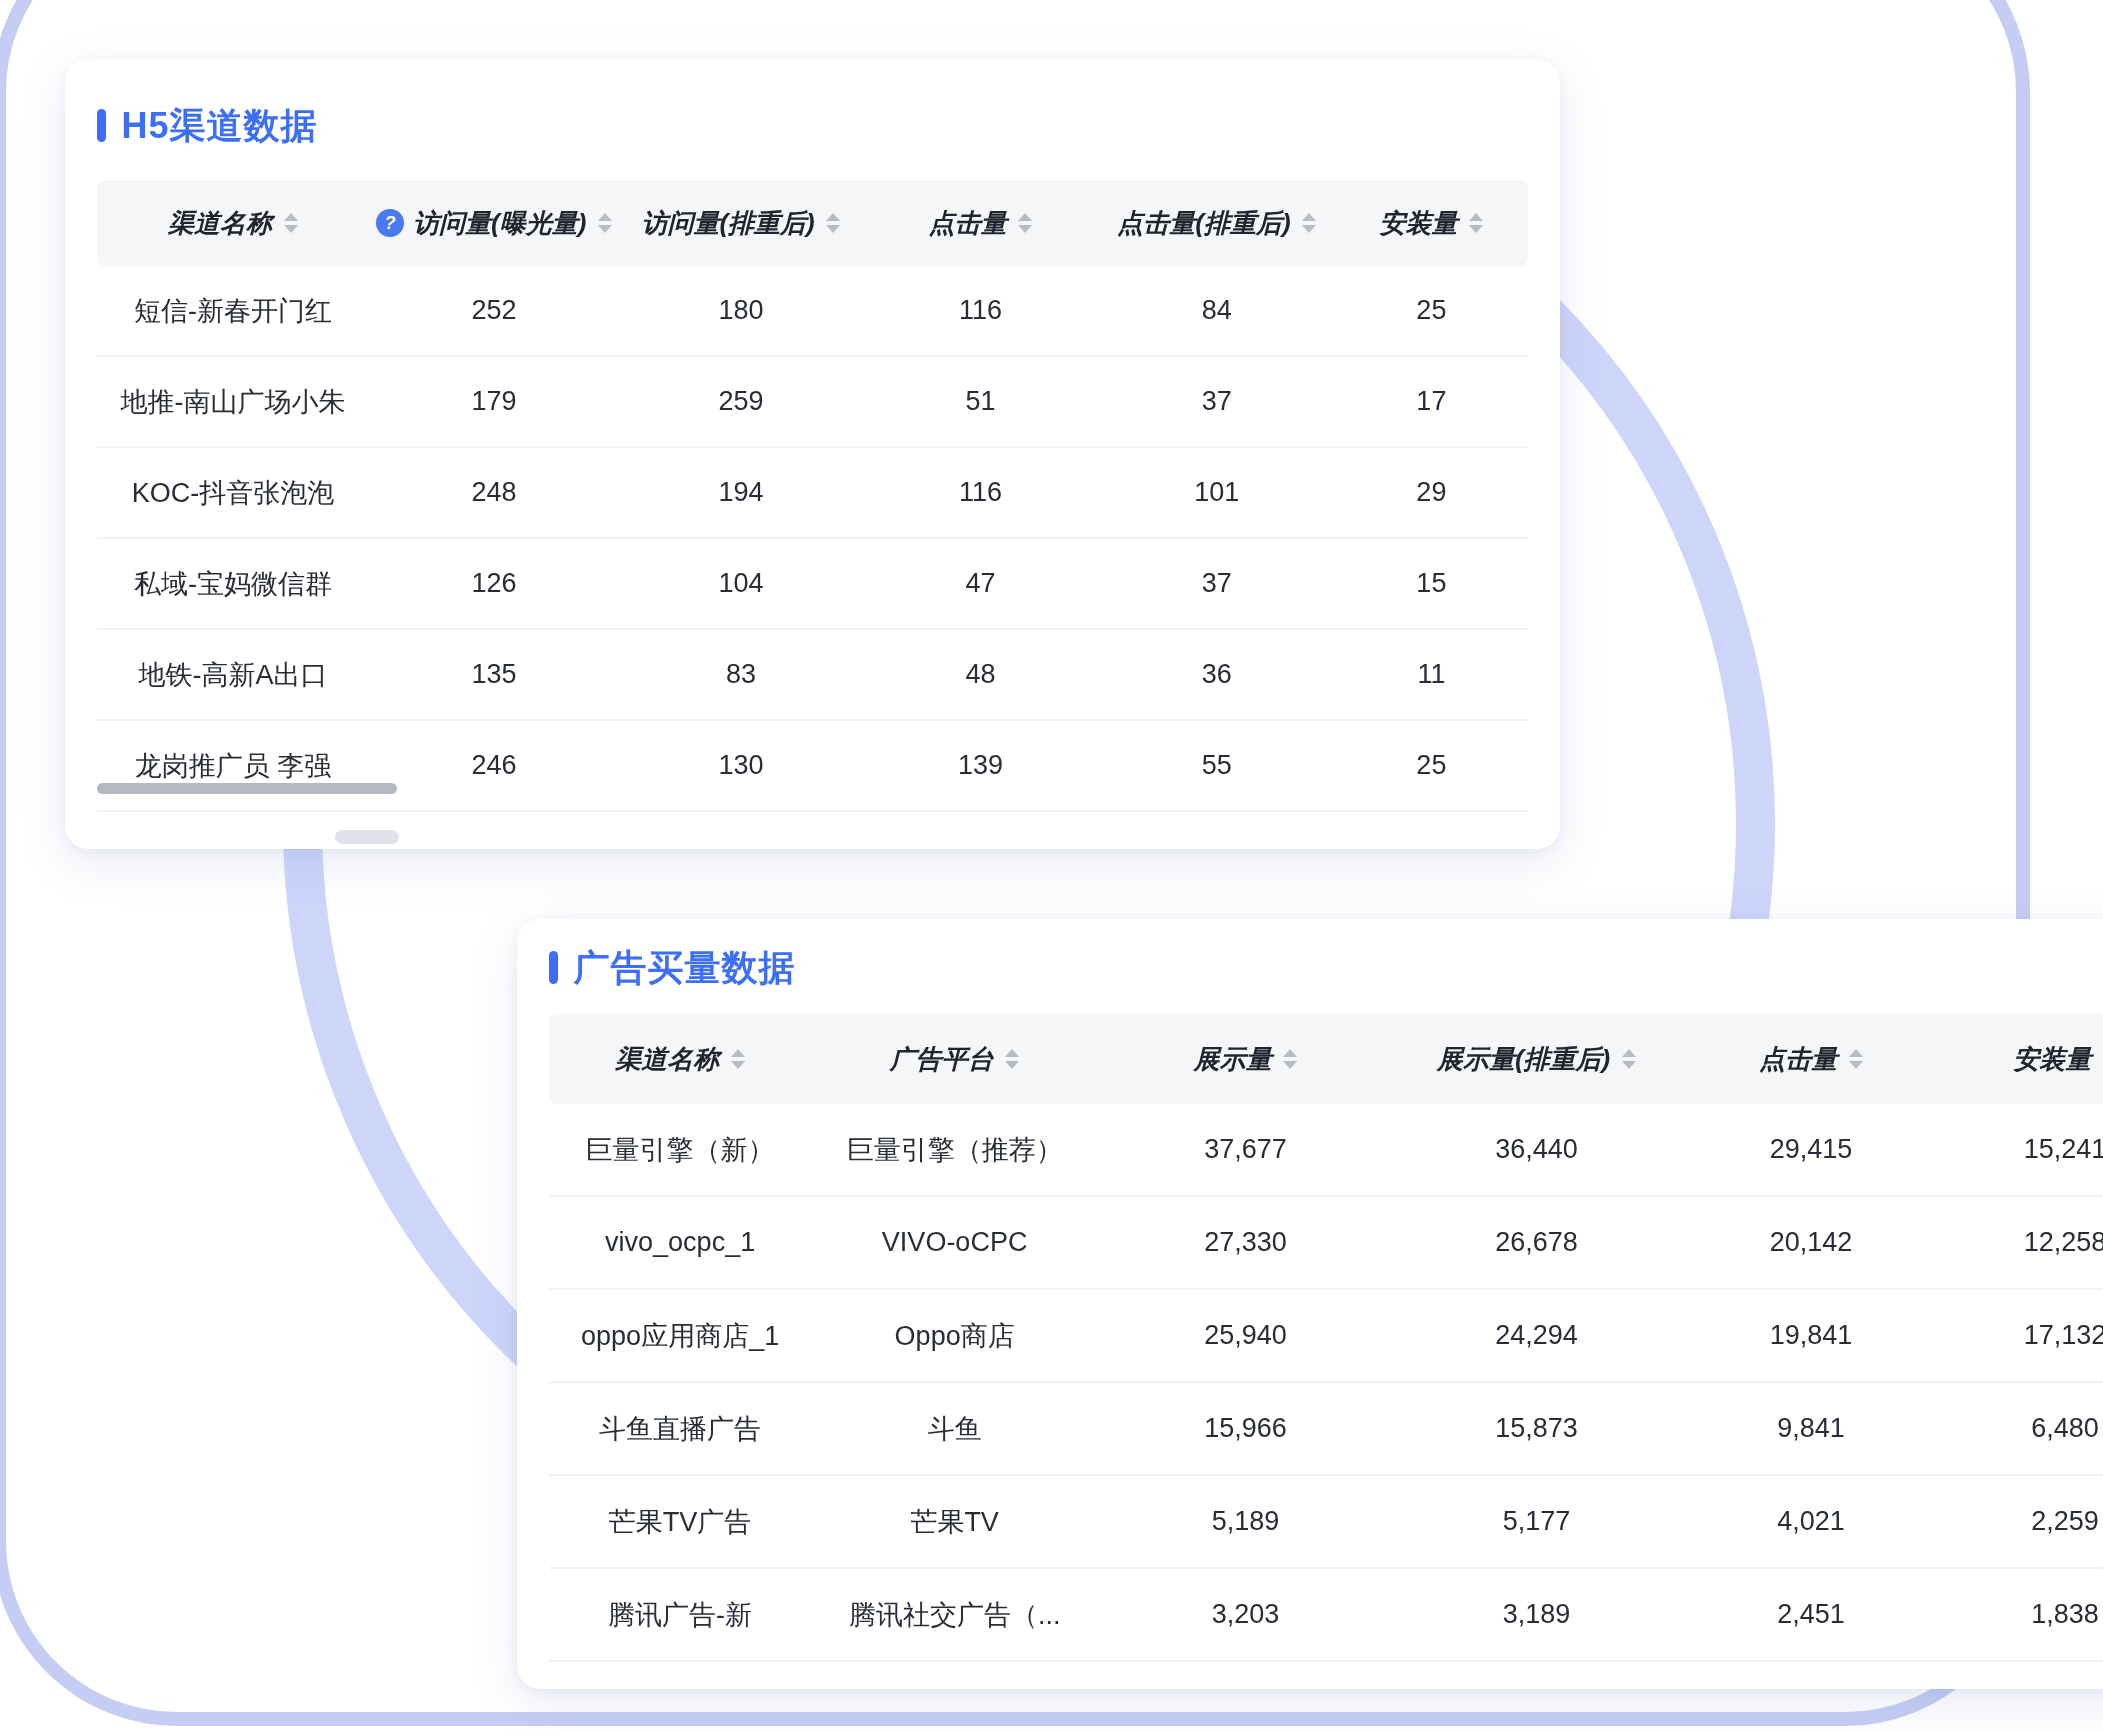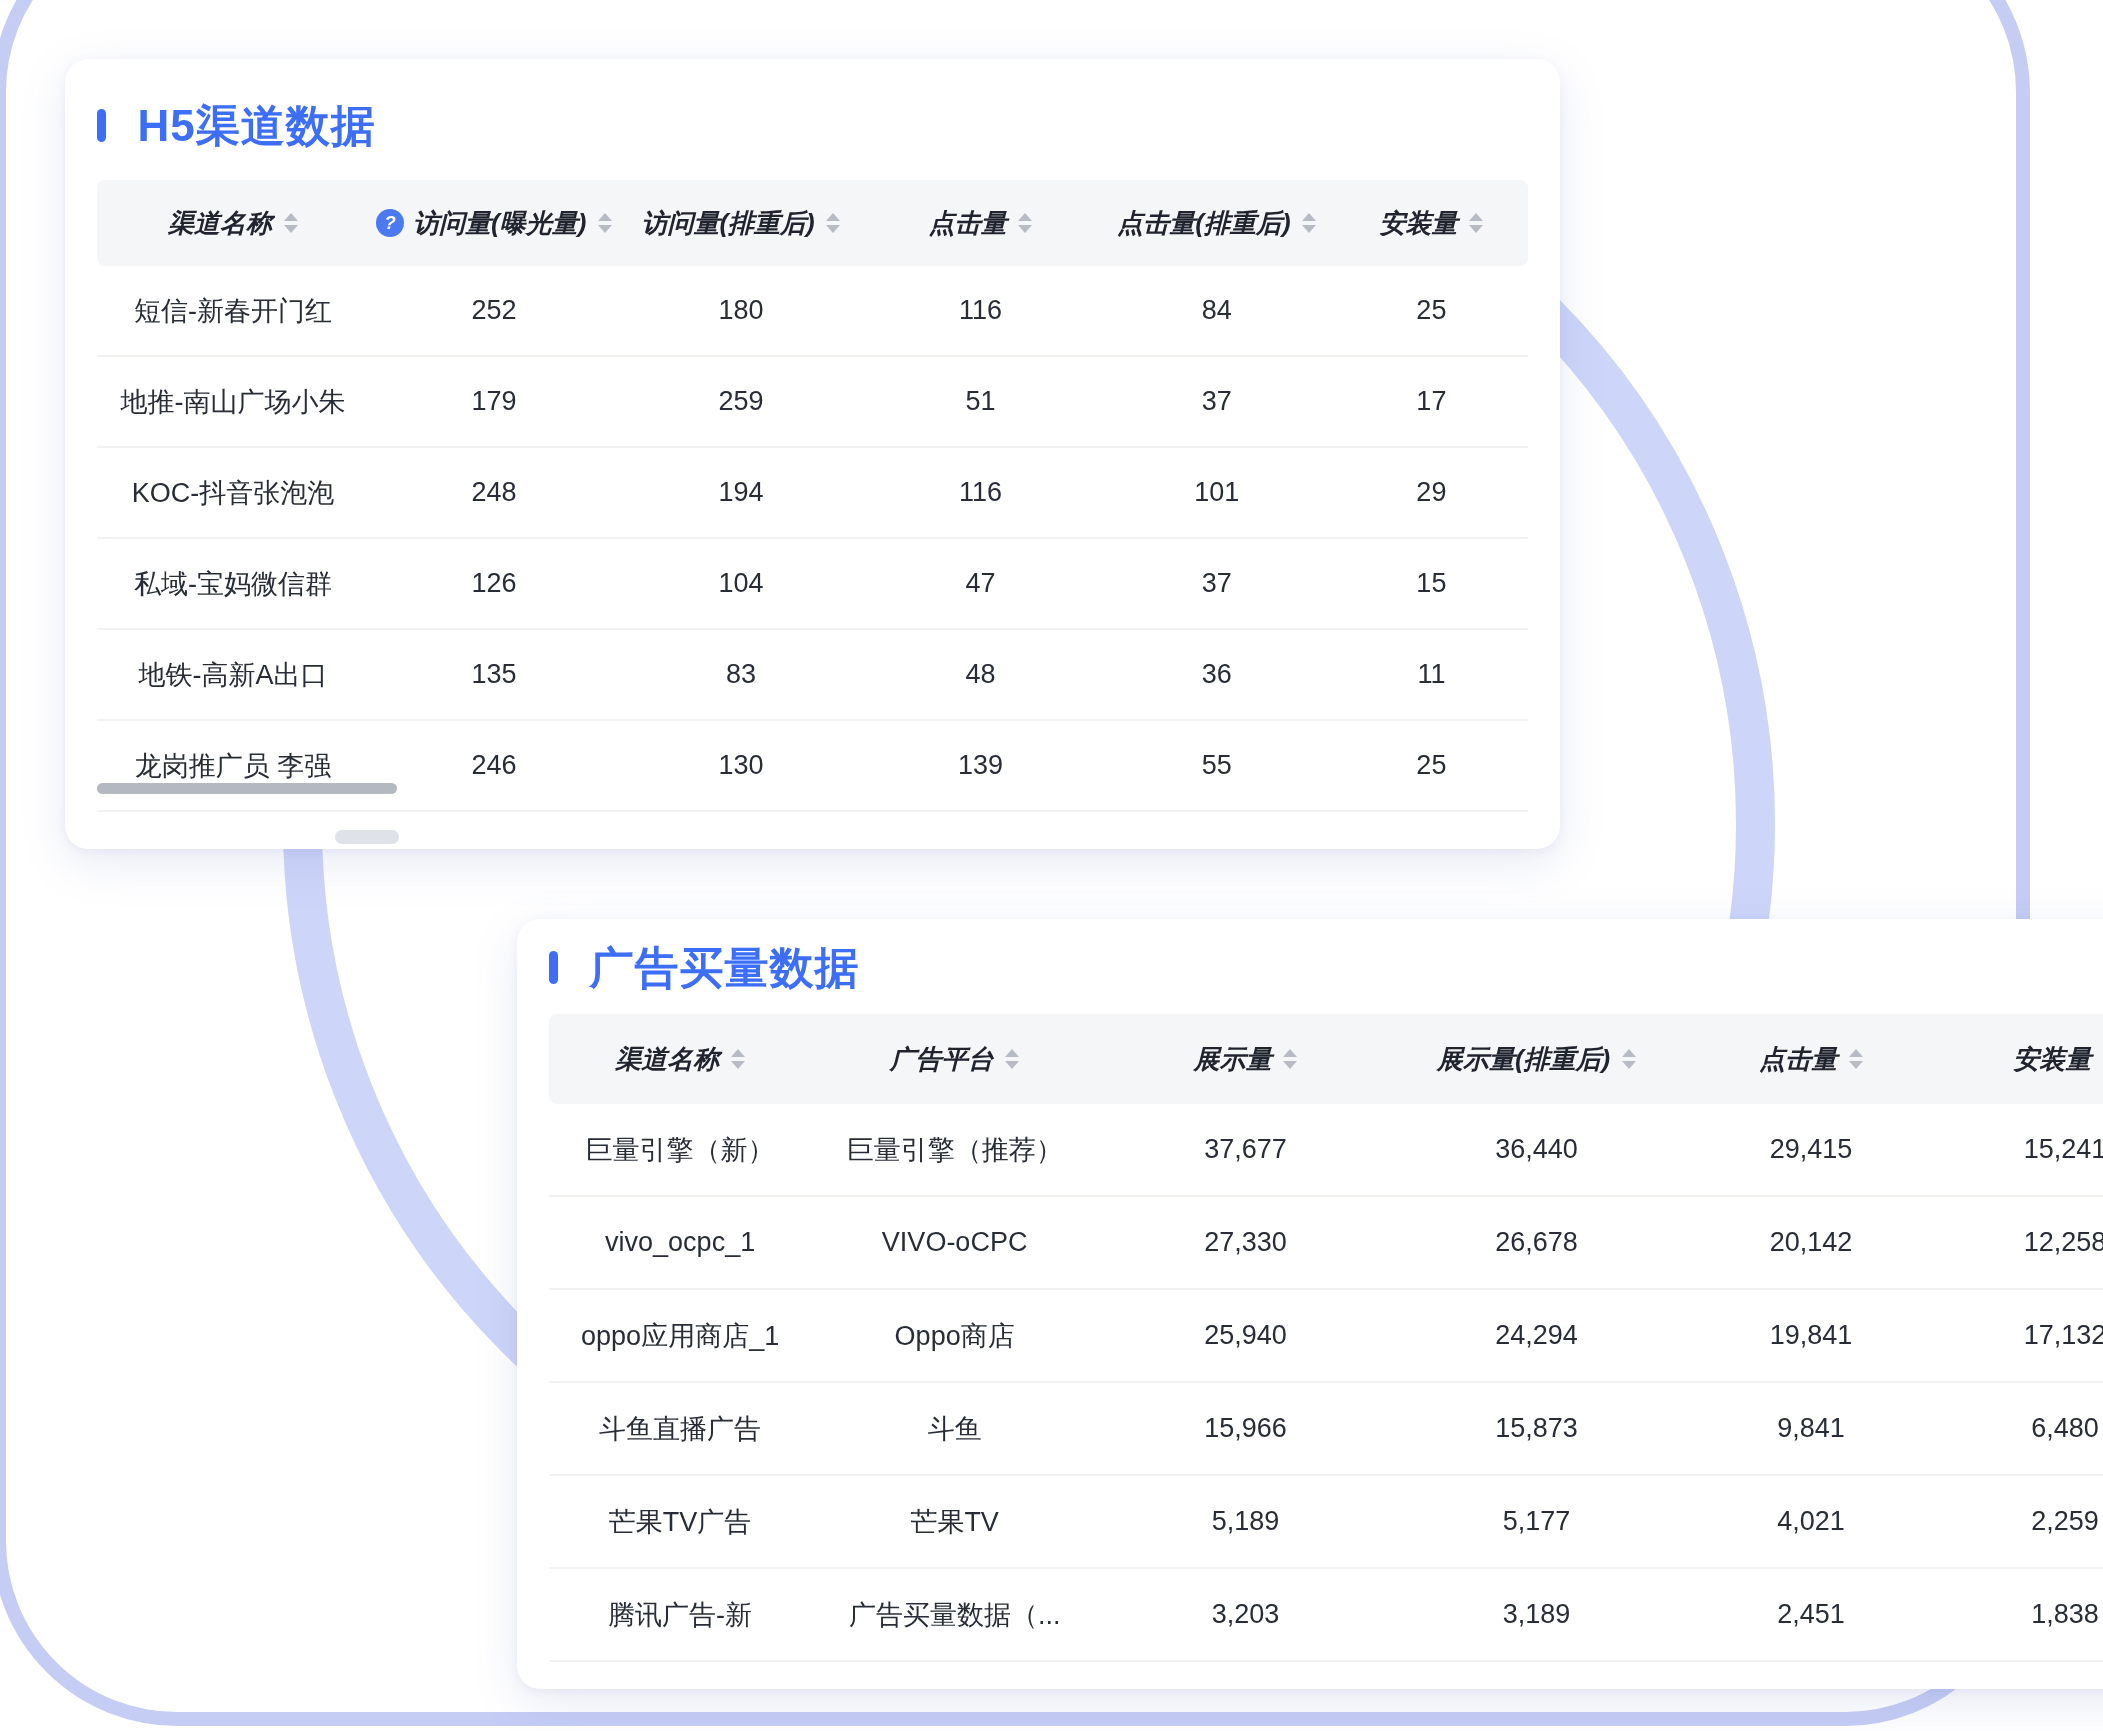--- a/index.html
+++ b/index.html
@@ -38,21 +38,21 @@
   }
   .card-h5{ left:65px; top:59px; width:1495px; height:790px; }
   .card-ad{ left:517px; top:919px; width:1703px; height:770px; }
 
   .card-inner{ padding:0 32px; }
 
   .title-row{ display:flex; align-items:center; gap:15.6px; height:43px; }
   .card-h5 .title-row{ margin-top:45px; }
   .card-ad .title-row{ margin-top:27px; }
   .tbar{ width:8.8px; height:33px; border-radius:4.9px; background:#3d6ef8; flex:0 0 auto; }
-  .card-title{ margin:16px; font-size:44px; line-height:43px; font-weight:700; color:#3d6ef8; letter-spacing:1px; }
+  .card-title{ margin:0; font-size:36px; line-height:43px; font-weight:700; color:#3d6ef8; letter-spacing:1px; }
 
   table{ width:100%; border-collapse:collapse; table-layout:fixed; }
   .card-h5 table{ margin-top:33px; }
   .card-ad table{ margin-top:25px; }
 
   thead th{
     background:#f5f6f8;
     font-size:26px; font-weight:600; color:#20242e;
     text-align:center; padding:0;
   }
@@ -301,21 +301,21 @@
           <tr>
             <td>芒果TV广告</td>
             <td>芒果TV</td>
             <td>5,189</td>
             <td>5,177</td>
             <td>4,021</td>
             <td>2,259</td>
           </tr>
           <tr>
             <td>腾讯广告-新</td>
-            <td>广告买量数据（...</td>
+            <td>腾讯社交广告（...</td>
             <td>3,203</td>
             <td>3,189</td>
             <td>2,451</td>
             <td>1,838</td>
           </tr>
         </tbody>
     </table>
   </div>
 </section>
 

